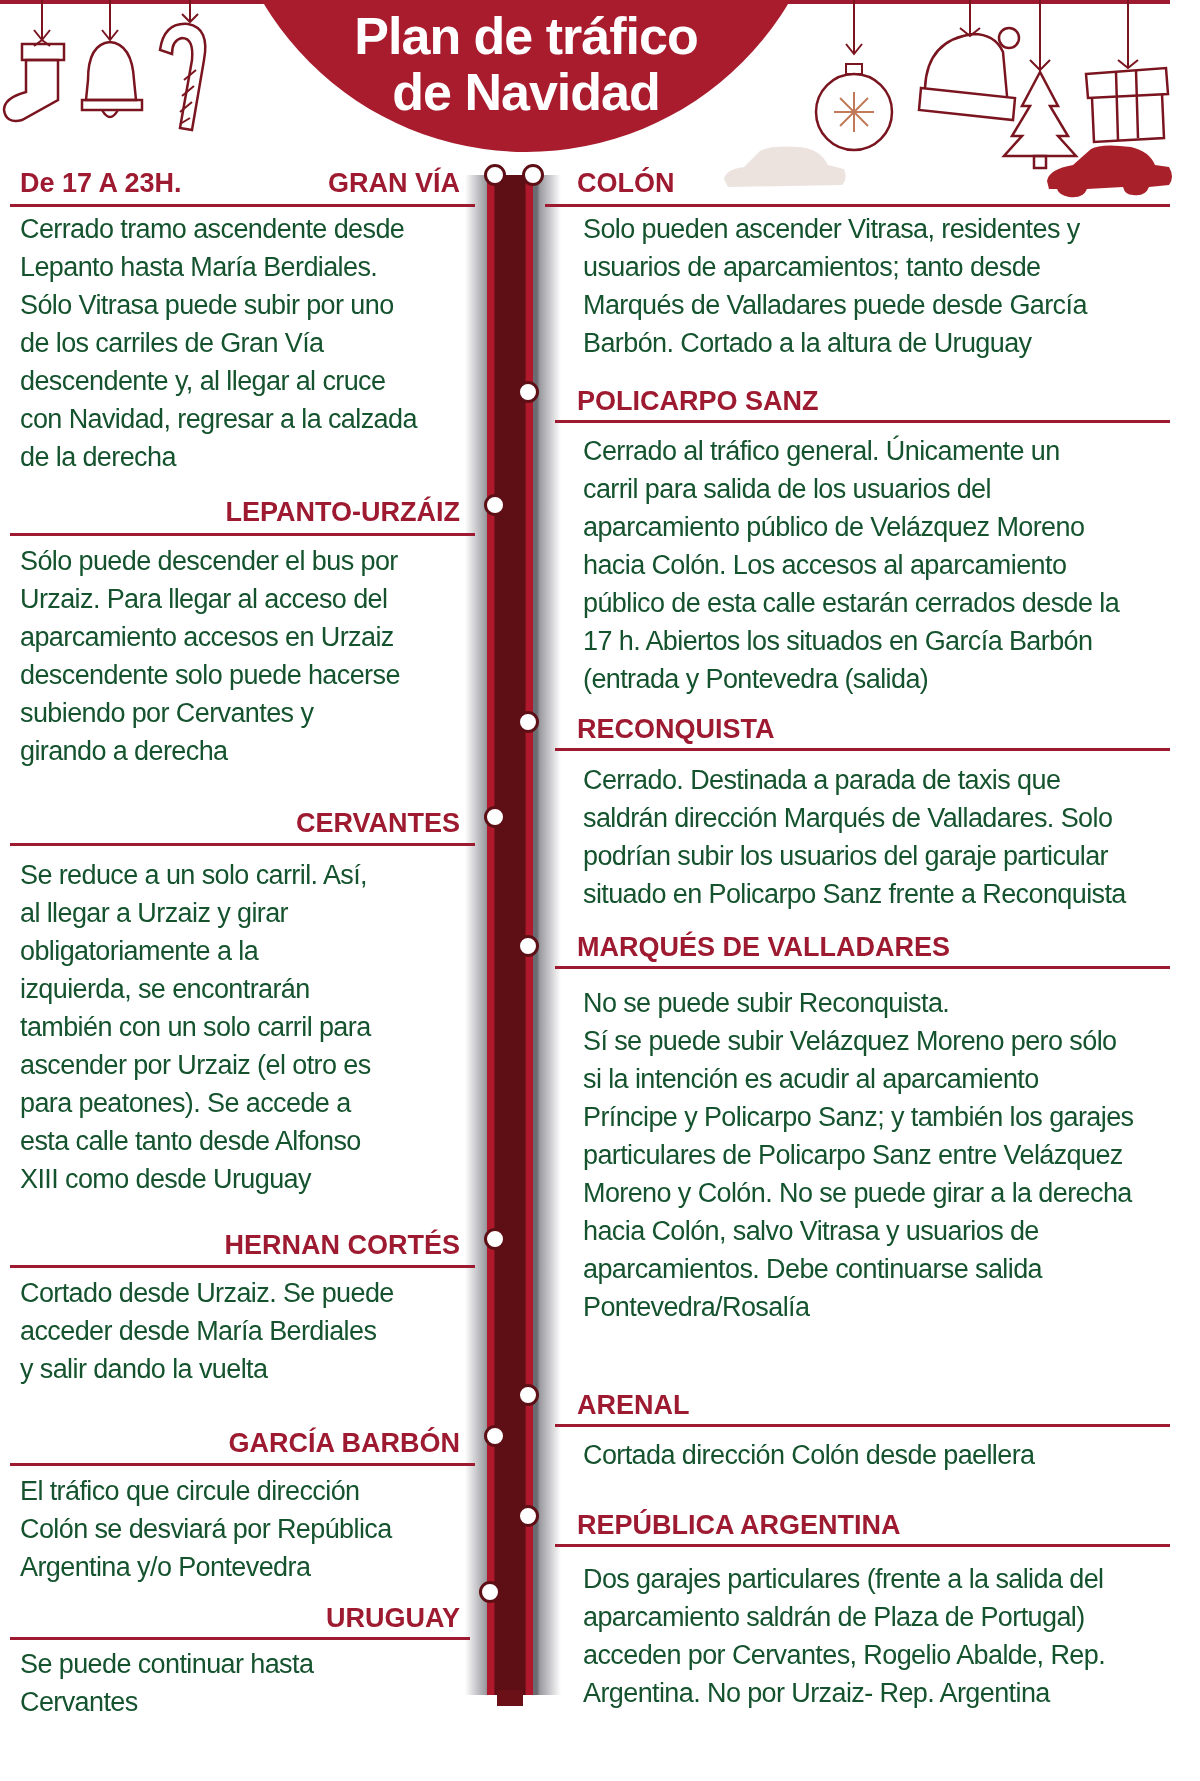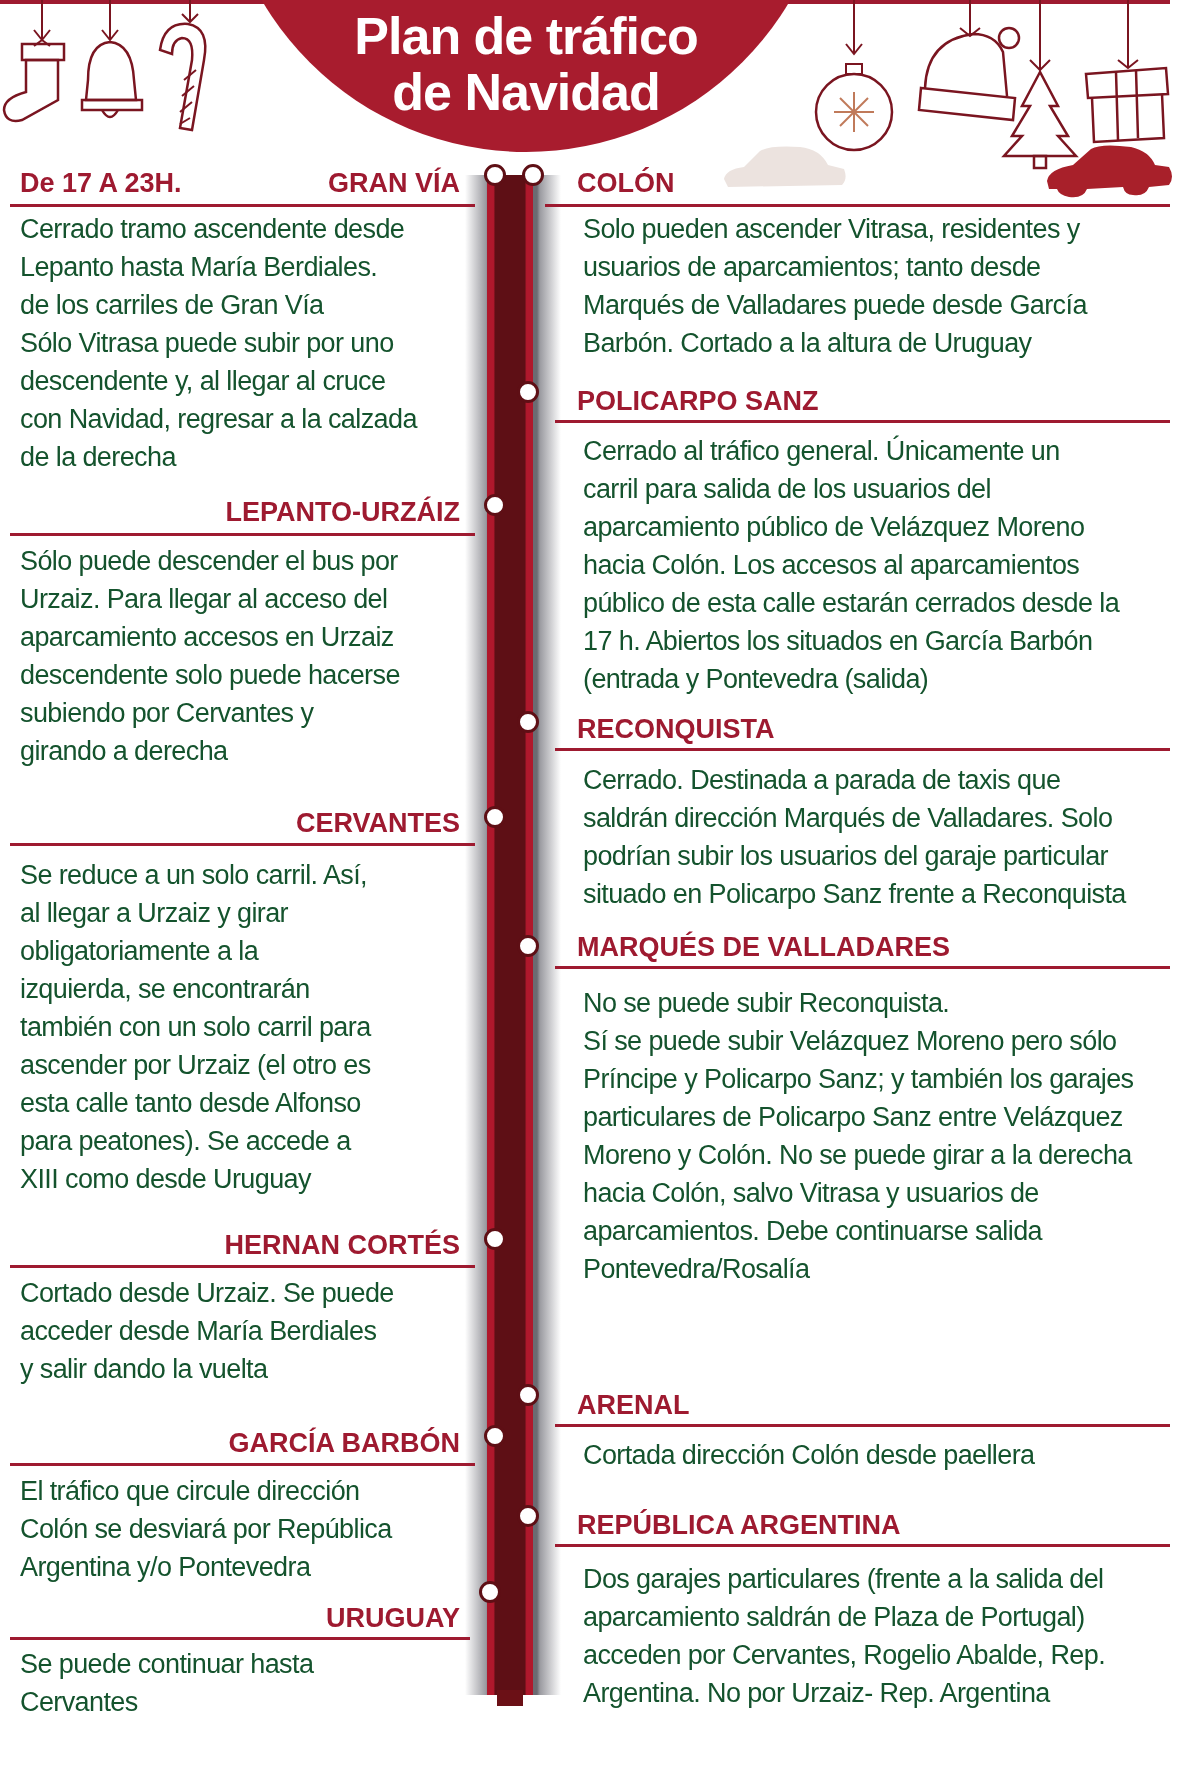--- a/index.html
+++ b/index.html
@@ -93,22 +93,22 @@
 <div class="abs spine-tail"></div>
 
 <div class="abs heading" style="left:20px;top:168px;">De 17 A 23H.</div>
 
 <div class="abs heading left" style="left:150px;top:168px;width:310px;">GRAN VÍA</div>
 <div class="abs dot" style="left:484px;top:164px;"></div>
 <div class="abs rule" style="left:10px;top:204px;width:465px;"></div>
 <div class="abs body-text" style="left:20px;top:210px;width:440px;">
   <div>Cerrado tramo ascendente desde</div>
     <div>Lepanto hasta María Berdiales.</div>
+    <div>Sólo Vitrasa puede subir por uno</div>
     <div>de los carriles de Gran Vía</div>
-    <div>Sólo Vitrasa puede subir por uno</div>
     <div>descendente y, al llegar al cruce</div>
     <div>con Navidad, regresar a la calzada</div>
     <div>de la derecha</div>
 </div>
 
 <div class="abs heading left" style="left:150px;top:497px;width:310px;">LEPANTO-URZÁIZ</div>
 <div class="abs dot" style="left:484px;top:494px;"></div>
 <div class="abs rule" style="left:10px;top:533px;width:465px;"></div>
 <div class="abs body-text" style="left:20px;top:542px;width:440px;">
   <div>Sólo puede descender el bus por</div>
@@ -122,22 +122,22 @@
 <div class="abs heading left" style="left:150px;top:808px;width:310px;">CERVANTES</div>
 <div class="abs dot" style="left:484px;top:806px;"></div>
 <div class="abs rule" style="left:10px;top:843px;width:465px;"></div>
 <div class="abs body-text" style="left:20px;top:856px;width:440px;">
   <div>Se reduce a un solo carril. Así,</div>
     <div>al llegar a Urzaiz y girar</div>
     <div>obligatoriamente a la</div>
     <div>izquierda, se encontrarán</div>
     <div>también con un solo carril para</div>
     <div>ascender por Urzaiz (el otro es</div>
+    <div>para peatones). Se accede a</div>
     <div>esta calle tanto desde Alfonso</div>
-    <div>para peatones). Se accede a</div>
     <div>XIII como desde Uruguay</div>
 </div>
 
 <div class="abs heading left" style="left:150px;top:1230px;width:310px;">HERNAN CORTÉS</div>
 <div class="abs dot" style="left:484px;top:1228px;"></div>
 <div class="abs rule" style="left:10px;top:1265px;width:465px;"></div>
 <div class="abs body-text" style="left:20px;top:1274px;width:440px;">
   <div>Cortado desde Urzaiz. Se puede</div>
     <div>acceder desde María Berdiales</div>
     <div>y salir dando la vuelta</div>
@@ -170,21 +170,21 @@
     <div>Barbón. Cortado a la altura de Uruguay</div>
 </div>
 
 <div class="abs dot" style="left:517px;top:381px;"></div>
 <div class="abs heading" style="left:577px;top:386px;">POLICARPO SANZ</div>
 <div class="abs rule" style="left:555px;top:420px;width:615px;"></div>
 <div class="abs body-text" style="left:583px;top:432px;width:590px;">
   <div>Cerrado al tráfico general. Únicamente un</div>
     <div>carril para salida de los usuarios del</div>
     <div>aparcamiento público de Velázquez Moreno</div>
-    <div>hacia Colón. Los accesos al aparcamientos</div>
+    <div>hacia Colón. Los accesos al aparcamiento</div>
     <div>público de esta calle estarán cerrados desde la</div>
     <div>17 h. Abiertos los situados en García Barbón</div>
     <div>(entrada y Pontevedra (salida)</div>
 </div>
 
 <div class="abs dot" style="left:517px;top:711px;"></div>
 <div class="abs heading" style="left:577px;top:714px;">RECONQUISTA</div>
 <div class="abs rule" style="left:555px;top:748px;width:615px;"></div>
 <div class="abs body-text" style="left:583px;top:761px;width:590px;">
   <div>Cerrado. Destinada a parada de taxis que</div>
@@ -192,20 +192,21 @@
     <div>podrían subir los usuarios del garaje particular</div>
     <div>situado en Policarpo Sanz frente a Reconquista</div>
 </div>
 
 <div class="abs dot" style="left:517px;top:935px;"></div>
 <div class="abs heading" style="left:577px;top:932px;">MARQUÉS DE VALLADARES</div>
 <div class="abs rule" style="left:555px;top:966px;width:615px;"></div>
 <div class="abs body-text" style="left:583px;top:984px;width:590px;">
   <div>No se puede subir Reconquista.</div>
     <div>Sí se puede subir Velázquez Moreno pero sólo</div>
+    <div>si la intención es acudir al aparcamiento</div>
     <div>Príncipe y Policarpo Sanz; y también los garajes</div>
     <div>particulares de Policarpo Sanz entre Velázquez</div>
     <div>Moreno y Colón. No se puede girar a la derecha</div>
     <div>hacia Colón, salvo Vitrasa y usuarios de</div>
     <div>aparcamientos. Debe continuarse salida</div>
     <div>Pontevedra/Rosalía</div>
 </div>
 
 <div class="abs dot" style="left:517px;top:1384px;"></div>
 <div class="abs heading" style="left:577px;top:1390px;">ARENAL</div>

